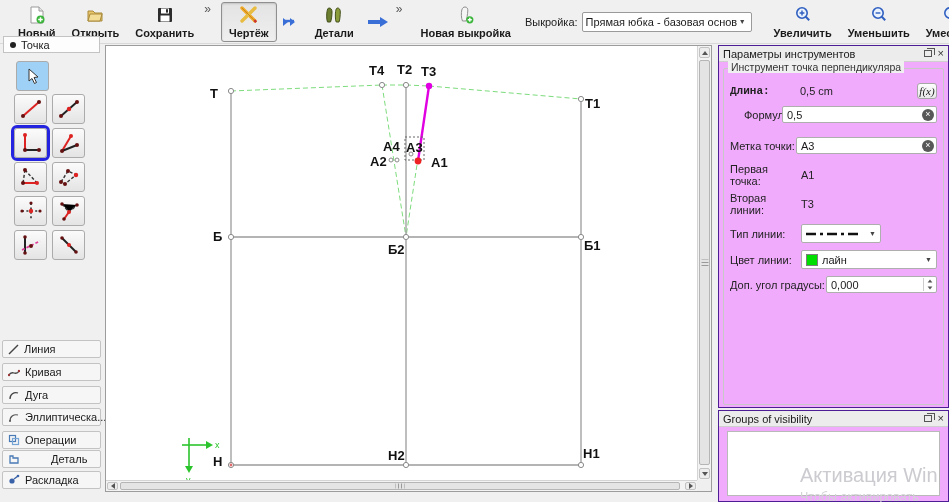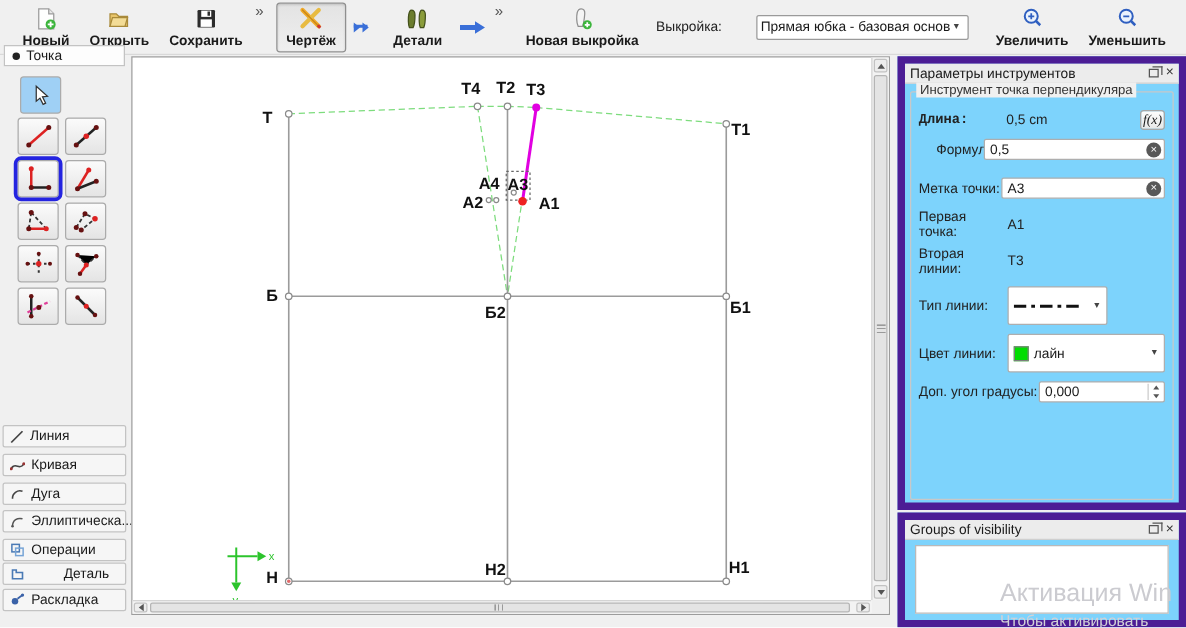--- a/index.html
+++ b/index.html
@@ -15,21 +15,21 @@
     background:repeating-linear-gradient(#bbb 0 1px, transparent 1px 3px); opacity:.7; }
   .tbtn { display:flex; flex-direction:column; align-items:center; justify-content:center;
     padding:2px 7px; height:40px; border:1px solid transparent; border-radius:3px; cursor:default;font-weight:bold; }
   .tbtn .ticon { height:22px; display:flex; align-items:center; justify-content:center; }
   .tbtn .tlabel { font-size:11px; margin-top:1px; white-space:nowrap; }
   .tbtn.pressed { border:1px solid #8f8f8f; background:linear-gradient(#e3e3e3,#efefef);
     box-shadow:inset 0 1px 2px rgba(0,0,0,.15); }
   .tb-chev { color:#555; font-size:12px; padding:0 2px; align-self:flex-start; margin-top:2px; }
   .tb-sep { width:1px; height:36px; background:#d2d2d2; margin:0 4px; }
   .mode-arrow { display:flex; align-items:center; margin:0 4px; }
-  #pattern-combo-wrap { display:flex; align-items:center; margin-left:6px;gap:23px; }
+  #pattern-combo-wrap { display:flex; align-items:center; margin-left:6px; }
   #pattern-combo { display:flex; align-items:center; width:170px; height:20px; margin-left:4px;
     border:1px solid #9a9a9a; border-radius:2px; background:#fff; padding:0 3px; }
   #pattern-combo .combo-text { flex:1; white-space:nowrap; overflow:hidden; font-size:11px; }
   .combo-arrow { color:#444; font-size:7px; padding:0 2px; }
   
   #sidebar { position:absolute; left:0; top:33px; width:103px; height:457px; }
   #point-header { position:absolute; left:3px; top:3px; width:97px; height:17px;
     background:#fdfdfd; border:1px solid #c3c3c3; display:flex; align-items:center; padding-left:6px; gap:5px; }
   #point-header .bullet { width:6px; height:6px; border-radius:50%; background:#222; }
   .toolgrid-btn { position:absolute; width:33px; height:30px; border:1px solid #ababab; border-radius:3px;
@@ -56,21 +56,21 @@
     border:1px solid #b5b5b5; border-radius:2px; }
   #vthumb .grip, #hthumb .grip { position:absolute; left:50%; top:50%; transform:translate(-50%,-50%); }
   #vthumb .grip { width:7px; height:7px;
     background:repeating-linear-gradient(#9a9a9a 0 1px, transparent 1px 3px); }
   #hthumb { position:absolute; left:14px; top:1px; width:560px; height:8px; background:#e4e4e4;
     border:1px solid #b5b5b5; border-radius:2px; }
   #hthumb .grip { width:9px; height:5px;
     background:repeating-linear-gradient(90deg,#9a9a9a 0 1px, transparent 1px 3px); }
   #sb-corner { position:absolute; right:0; bottom:0; width:14px; height:11px; background:#efefef; }
   
-  .dockpanel { position:absolute; background:#7dd3fc; border:6px solid #4c1d95; }
+  .dockpanel { position:absolute; background:#f0abfc; border:1px solid #4c1d95; }
   .dock-title { height:16px; background:#ececec; border-bottom:1px solid #cfcfcf;
     display:flex; align-items:center; padding:0 4px; }
   .dock-title .ttl { flex:1; font-size:11px; }
   .float-glyph { width:8px; height:7px; border:1px solid #555; position:relative; margin-right:6px; }
   .float-glyph:before { content:""; position:absolute; left:2px; top:-3px; width:7px; height:6px;
     border:1px solid #555; border-bottom:none; border-left:none; }
   .close-glyph { font-size:11px; color:#333; line-height:1; }
   #params-panel { left:718px; top:45px; width:231px; height:363px; }
   #groups-panel { left:718px; top:410px; width:231px; height:92px; }
   .groupbox { position:absolute; left:4px; right:4px; top:22px; bottom:2px;
@@ -80,21 +80,21 @@
   .plabel { font-size:11px; color:#222; }
   .pvalue { font-size:11px; color:#222; }
   .pinput { position:relative; flex:1; height:17px; background:#fff; border:1px solid #aeaeae;
     border-radius:2px; display:flex; align-items:center; padding:0 18px 0 4px; }
   .clear-btn { position:absolute; right:2px; top:50%; transform:translateY(-50%);
     width:12px; height:12px; border-radius:50%; background:#585858; color:#fff; font-size:9px;
     display:flex; align-items:center; justify-content:center; line-height:1; }
   .fx-btn { width:20px; height:16px; border:1px solid #a7a7a7; border-radius:3px;
     background:linear-gradient(#fdfdfd,#e8e8e8); display:flex; align-items:center; justify-content:center;
     font-family:"Liberation Serif", serif; font-style:italic; font-size:11px; }
-  .combo { height:31px; background:#fff; border:1px solid #aeaeae; border-radius:2px;
+  .combo { height:19px; background:#fff; border:1px solid #aeaeae; border-radius:2px;
     display:flex; align-items:center; padding:0 2px 0 4px; }
   .swatch { width:12px; height:12px; border:1px solid #7d7d7d; margin-right:4px; }
   .spin { position:relative; flex:1; height:17px; background:#fff; border:1px solid #aeaeae;
     border-radius:2px; display:flex; align-items:center; padding:0 16px 0 4px; }
   .spin-arrows { position:absolute; right:1px; top:1px; bottom:1px; width:12px;
     border-left:1px solid #ccc; display:flex; flex-direction:column; align-items:center; justify-content:space-around; }
   .spin-arrows .tri-up, .spin-arrows .tri-down { transform:scale(.8); }
   #groups-list { position:absolute; left:8px; right:8px; top:20px; bottom:5px;
     background:#fff; border:1px solid #b9b9b9; }
   

